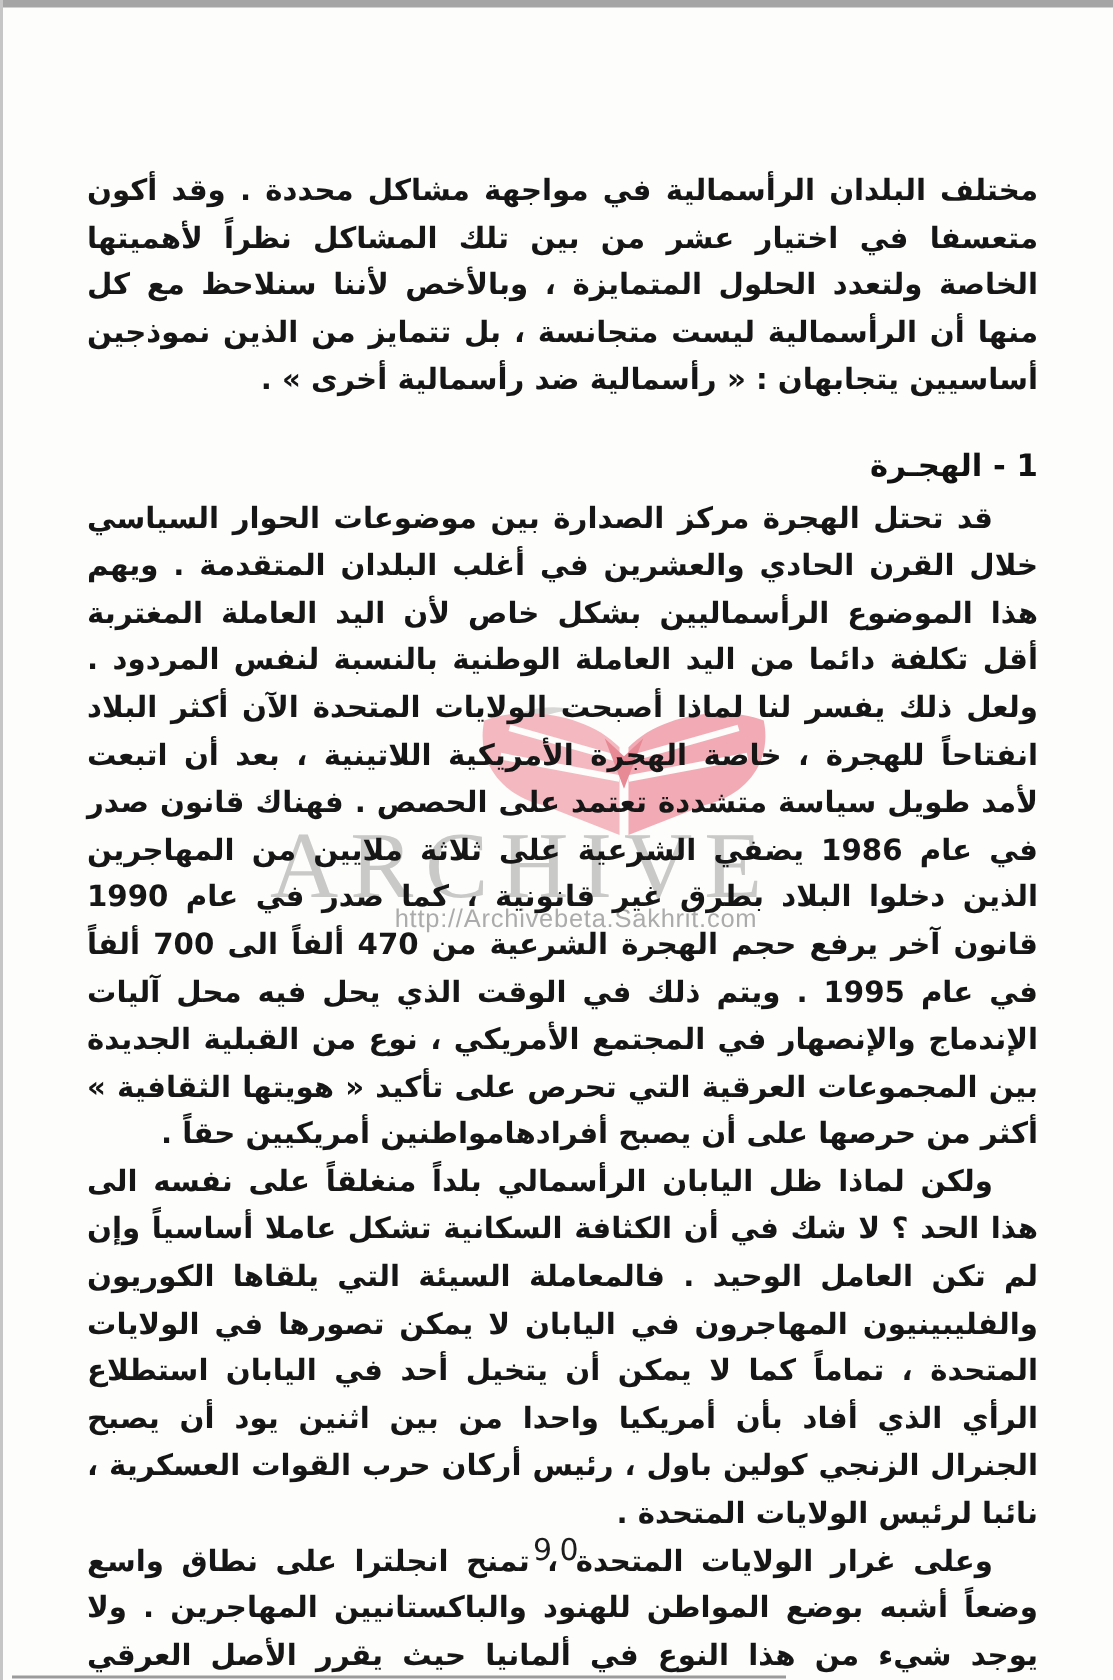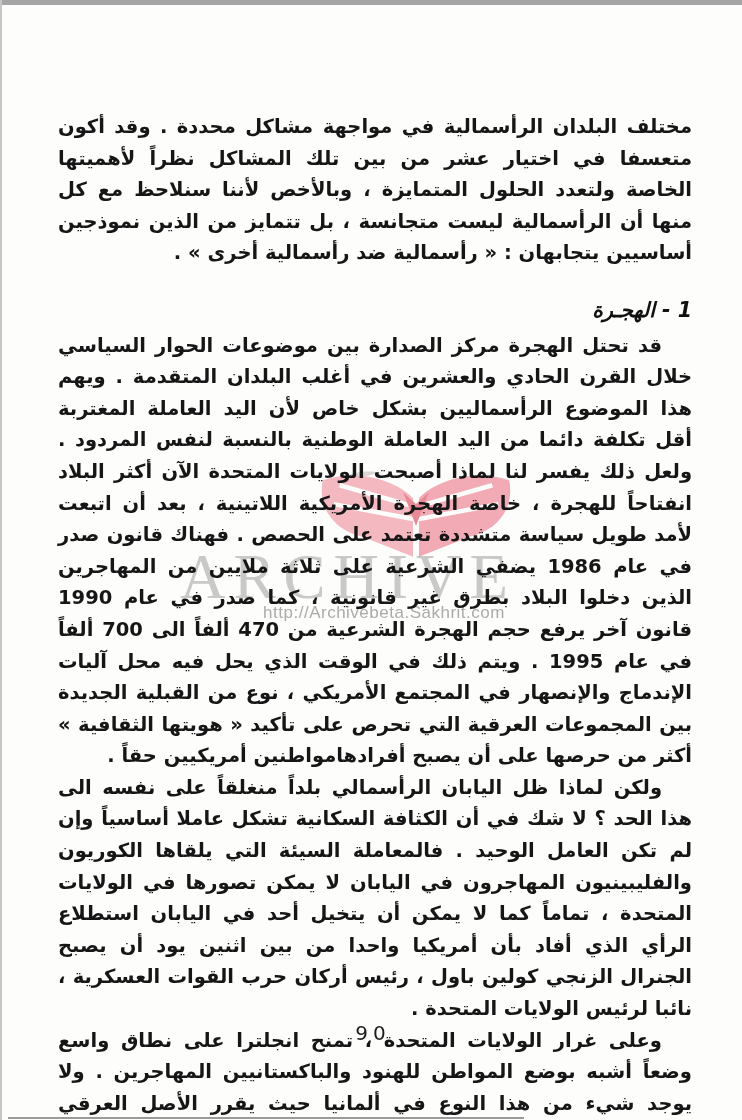--- a/index.html
+++ b/index.html
@@ -27,21 +27,21 @@
   
   .text-block{
     position:absolute;top:111px;right:50px;left:56px;
     direction:rtl;text-align:justify;
     font-family:"DejaVu Sans",sans-serif;font-weight:700;
     font-size:19.5px;line-height:31.6px;color:#161616;
   }
   .para{margin:0;text-indent:30px;}
   .para.no-indent{text-indent:0;}
   .heading{
-    margin:26px 0 3px;font-size:20.5px;font-style:italic;font-weight:700;color:#111;
+    margin:26px 0 3px;font-size:20.5px;font-weight:700;color:#111;
   }
   .page-number{
     position:absolute;top:1021px;left:0;width:742px;text-align:center;
     font-family:"DejaVu Sans",sans-serif;font-size:20px;letter-spacing:5px;color:#1d1d1d;
   }
 </style>
 </head>
 <body>
 
 <div class="scan">

